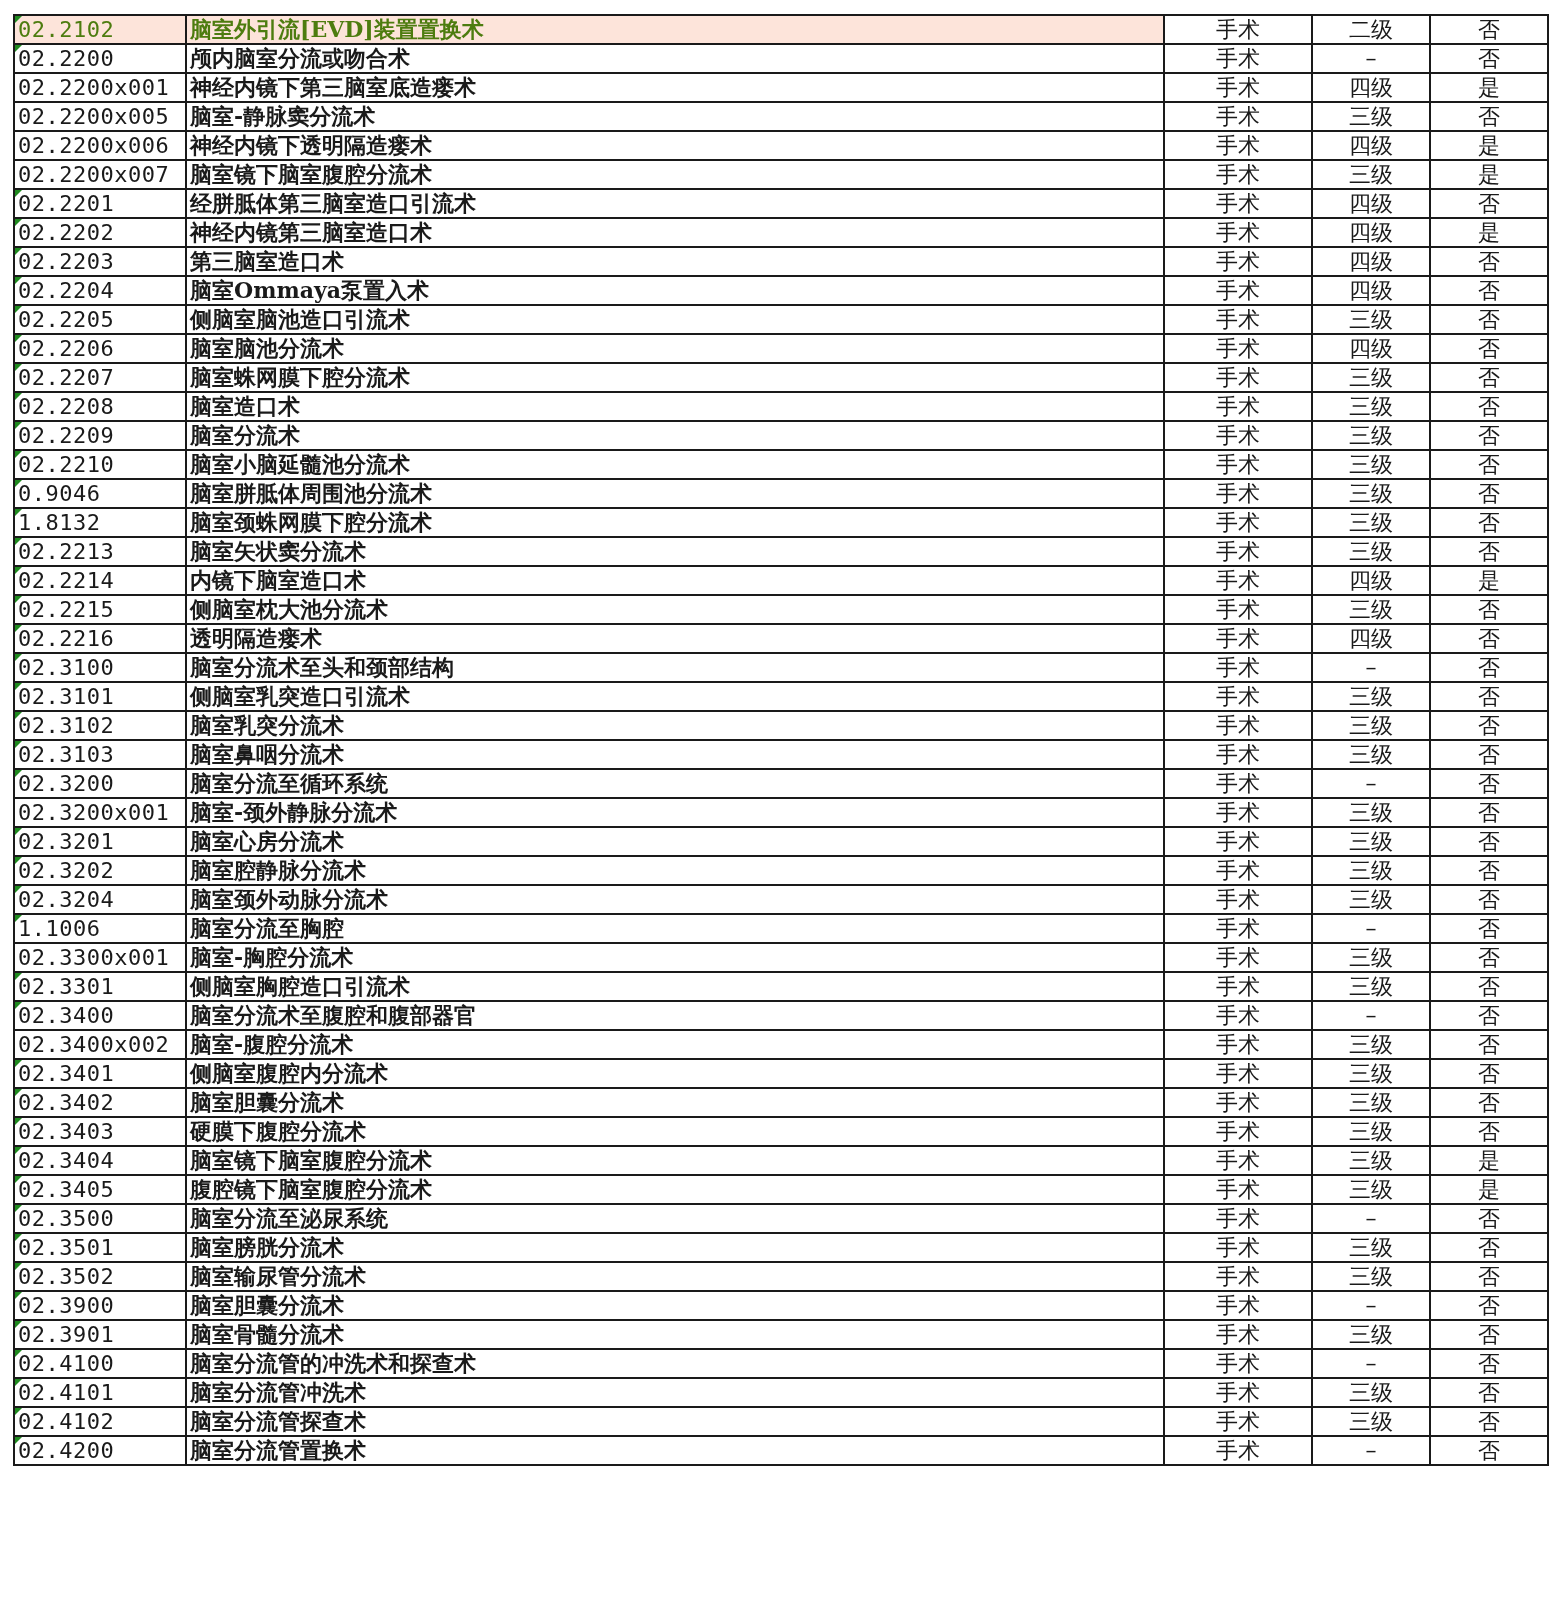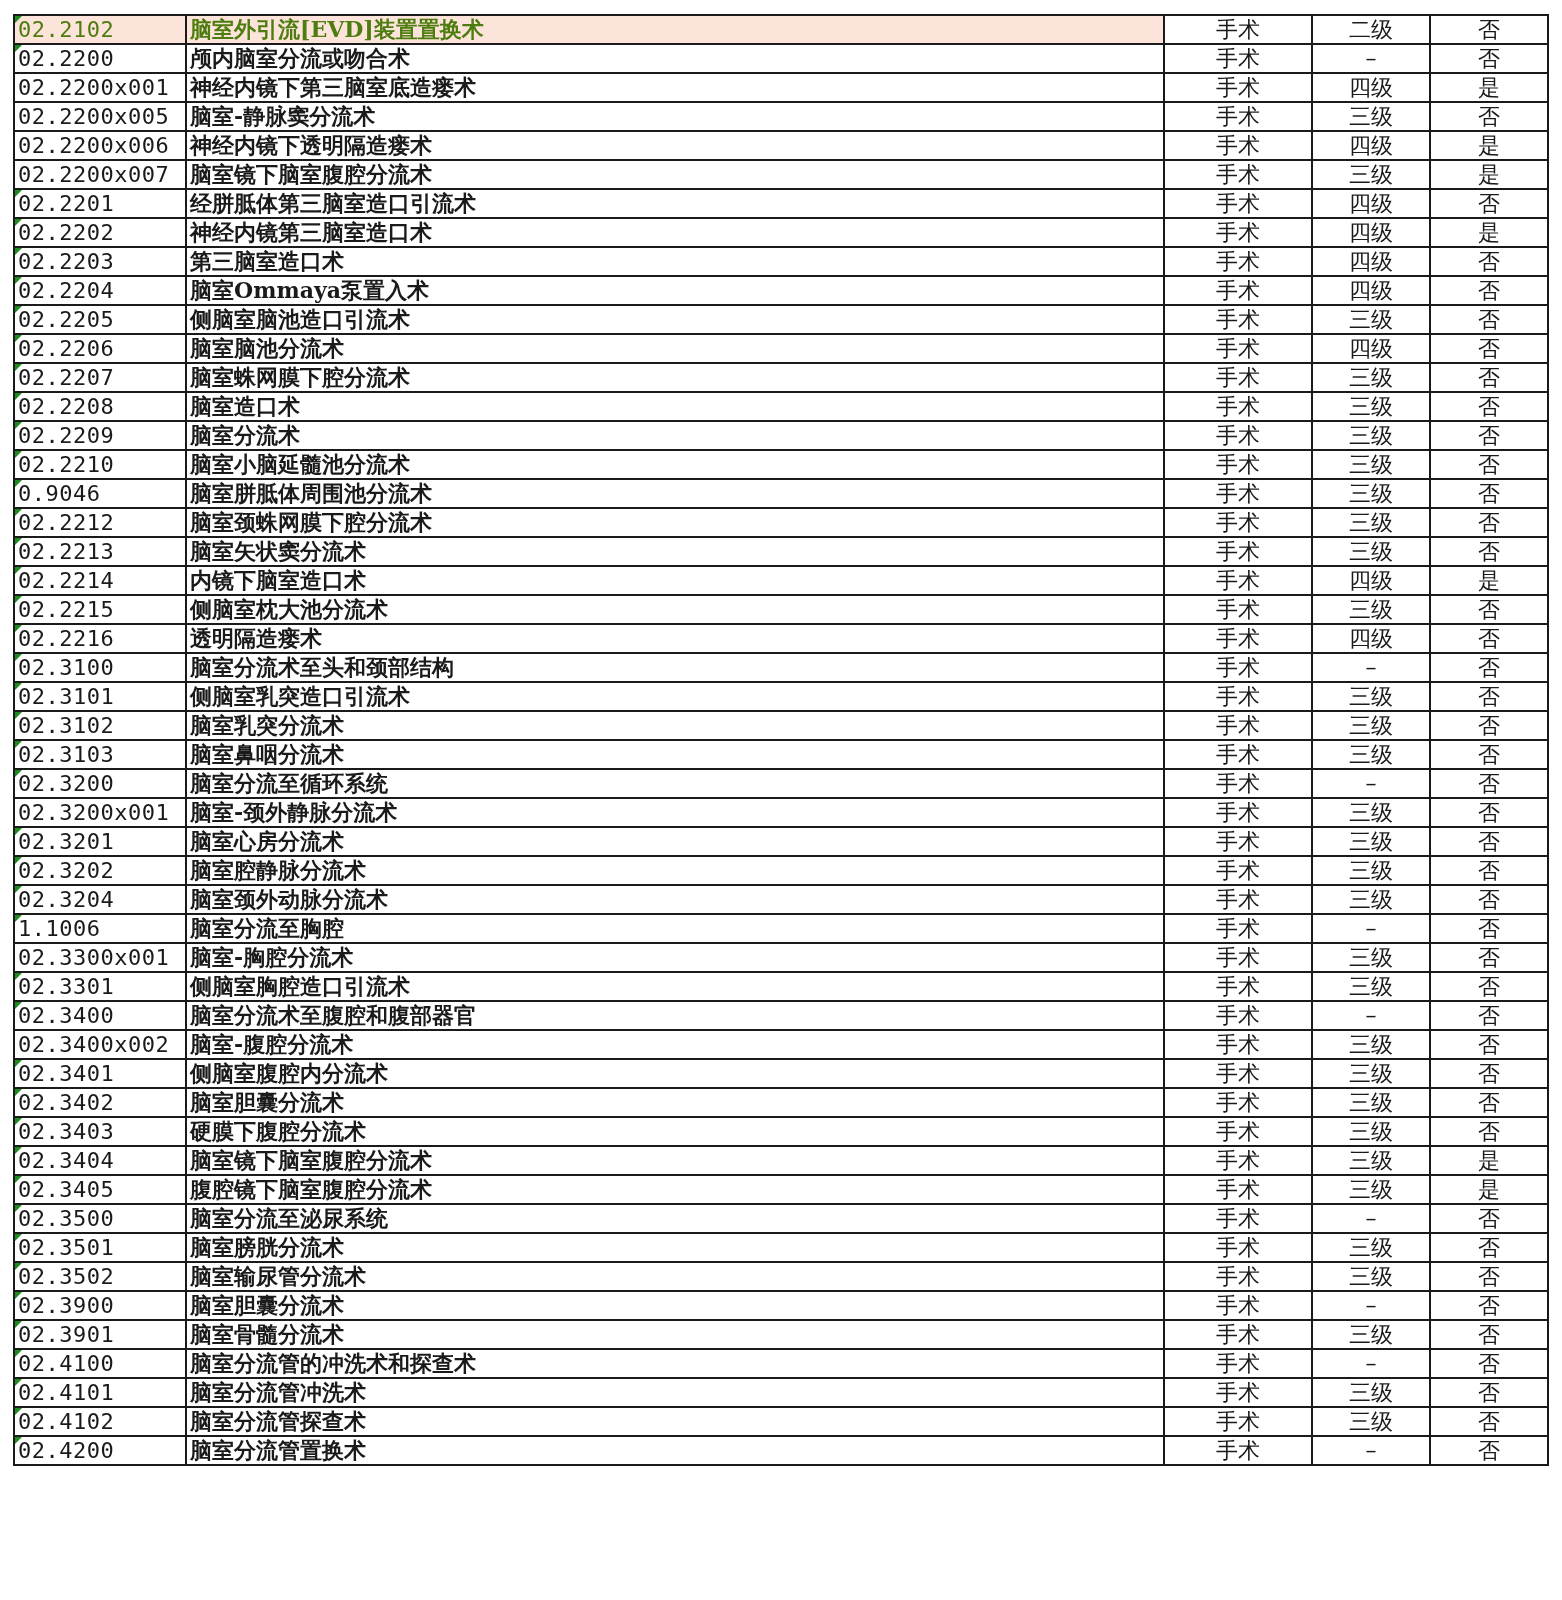--- a/index.html
+++ b/index.html
@@ -144,21 +144,21 @@
     <td class="flag"><span>否</span></td>
   </tr>
       <tr>
     <td class="code"><span class="tri"></span><span>0.9046</span></td>
     <td class="name"><span>脑室胼胝体周围池分流术</span></td>
     <td class="type"><span>手术</span></td>
     <td class="level"><span>三级</span></td>
     <td class="flag"><span>否</span></td>
   </tr>
       <tr>
-    <td class="code"><span class="tri"></span><span>02.2212</span></td>
+    <td class="code"><span class="tri"></span><span>1.8132</span></td>
     <td class="name"><span>脑室颈蛛网膜下腔分流术</span></td>
     <td class="type"><span>手术</span></td>
     <td class="level"><span>三级</span></td>
     <td class="flag"><span>否</span></td>
   </tr>
       <tr>
     <td class="code"><span class="tri"></span><span>02.2213</span></td>
     <td class="name"><span>脑室矢状窦分流术</span></td>
     <td class="type"><span>手术</span></td>
     <td class="level"><span>三级</span></td>

